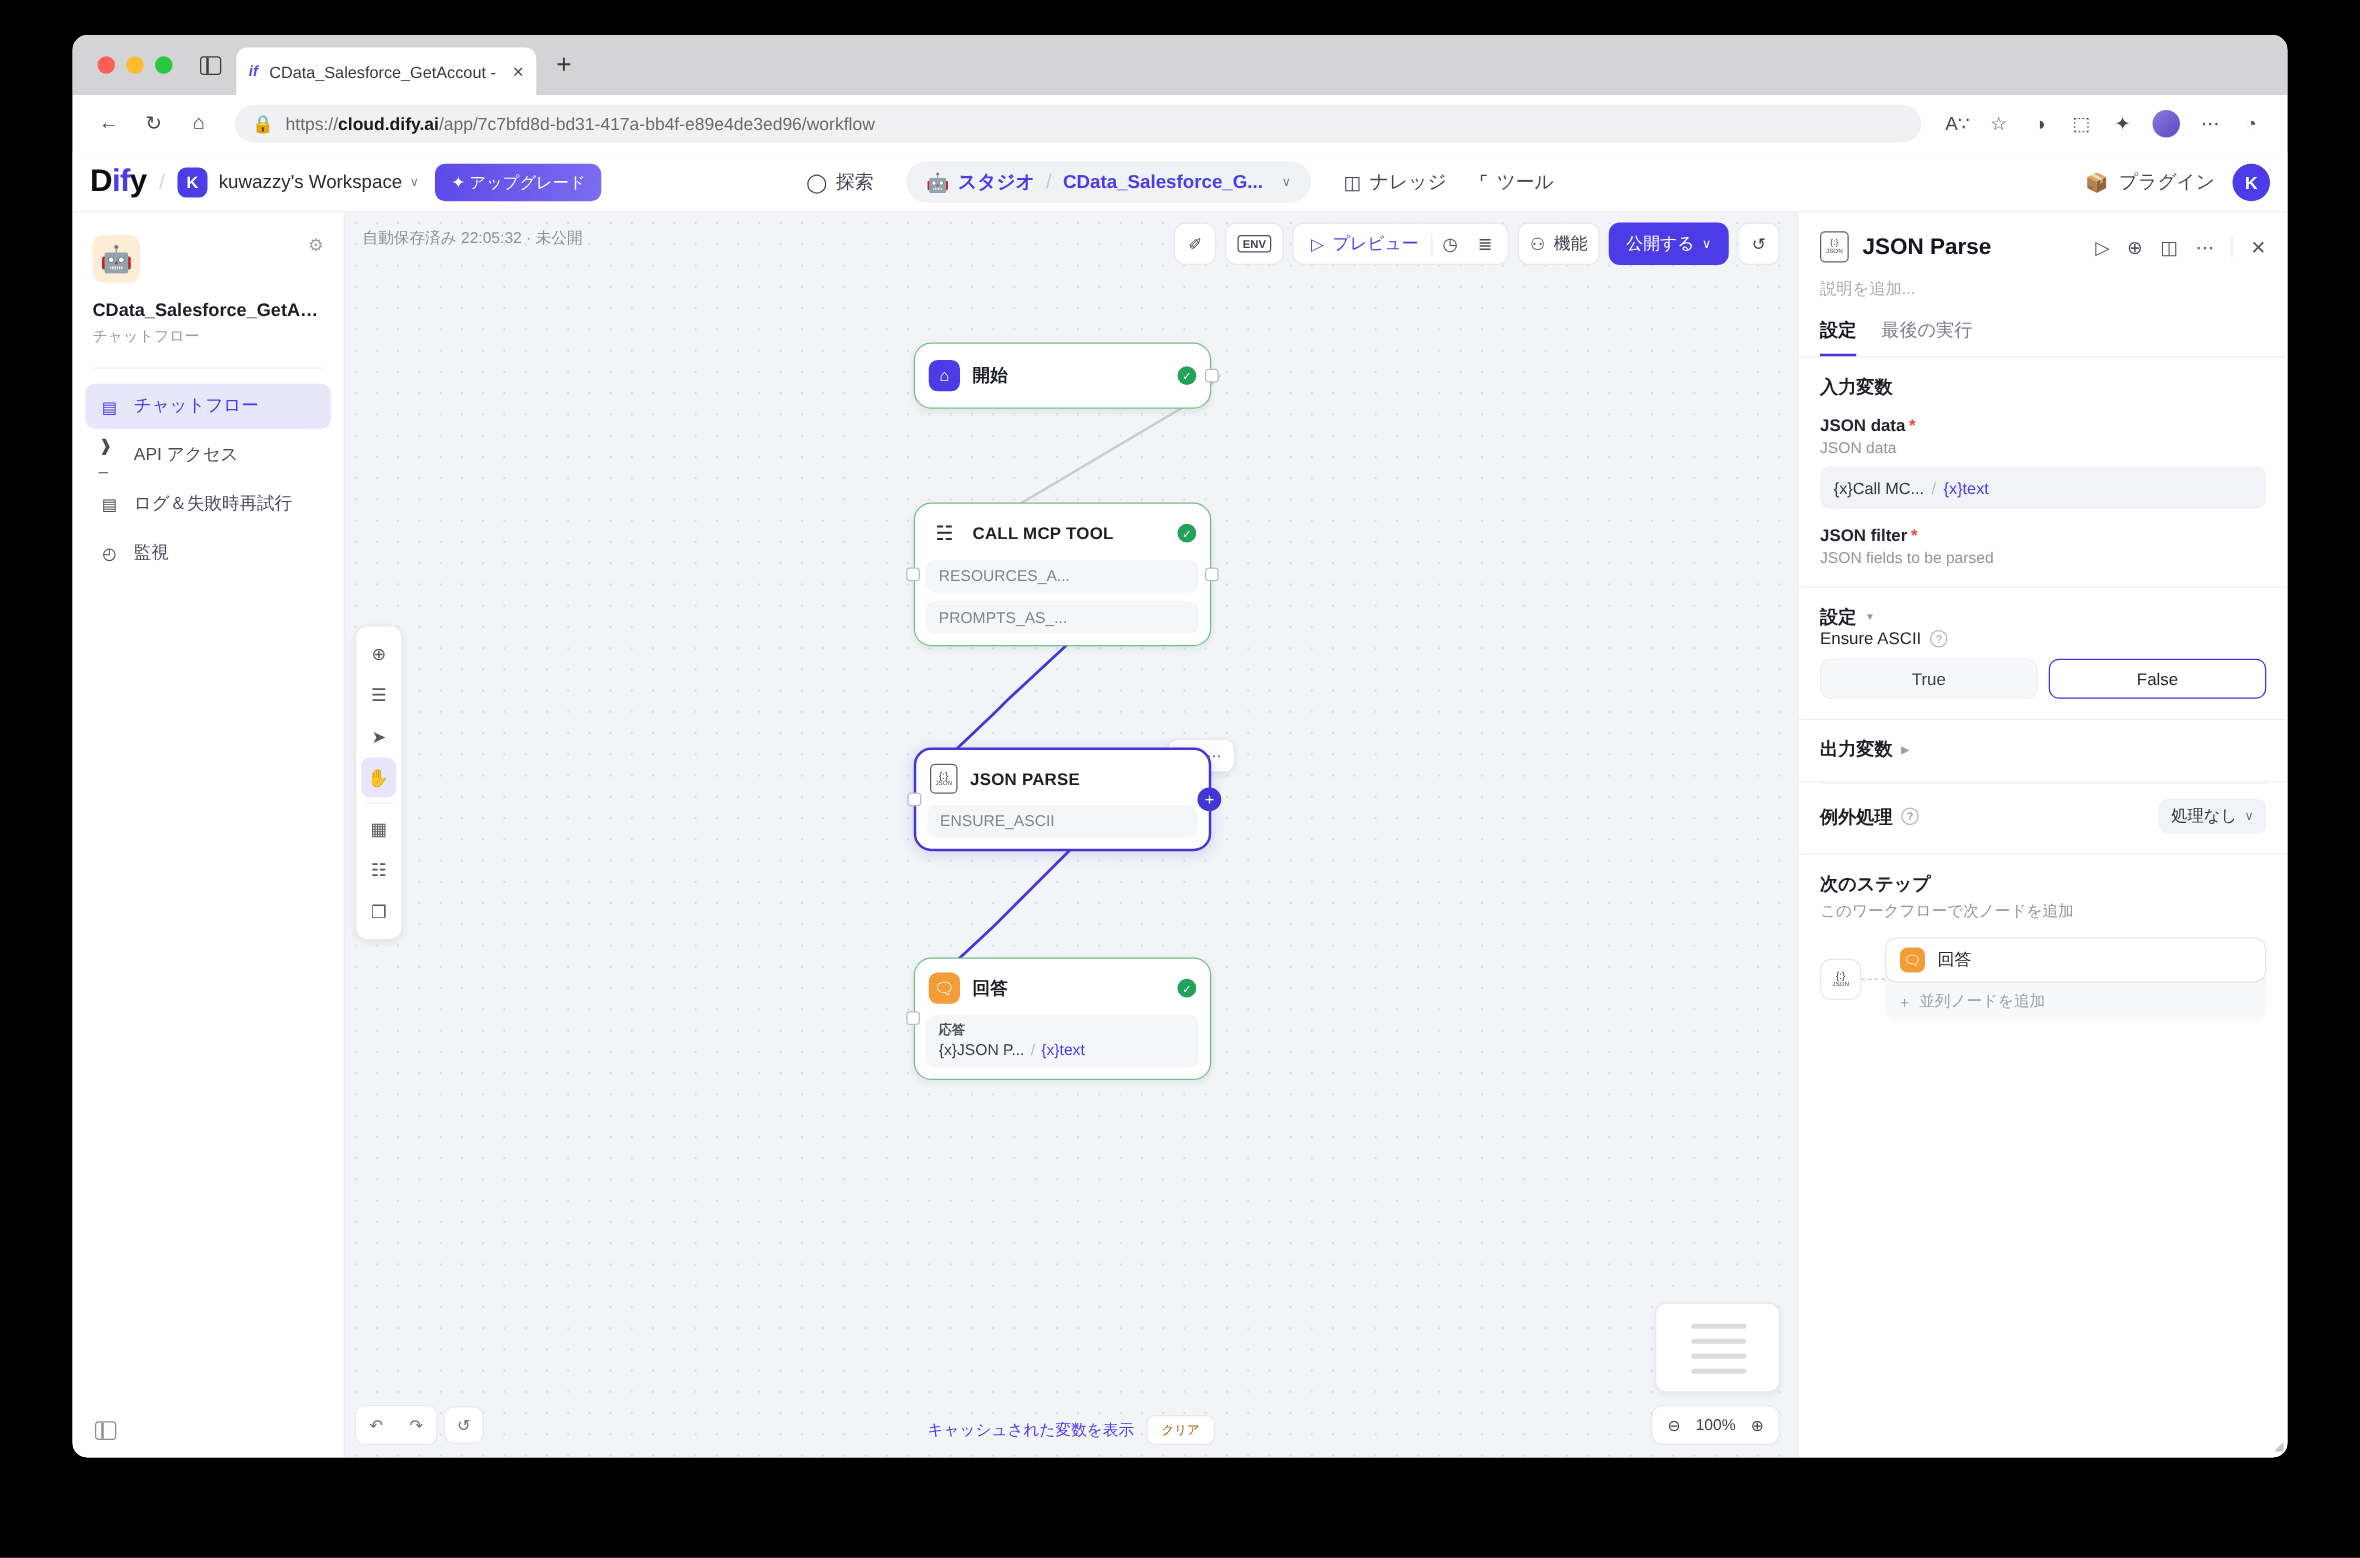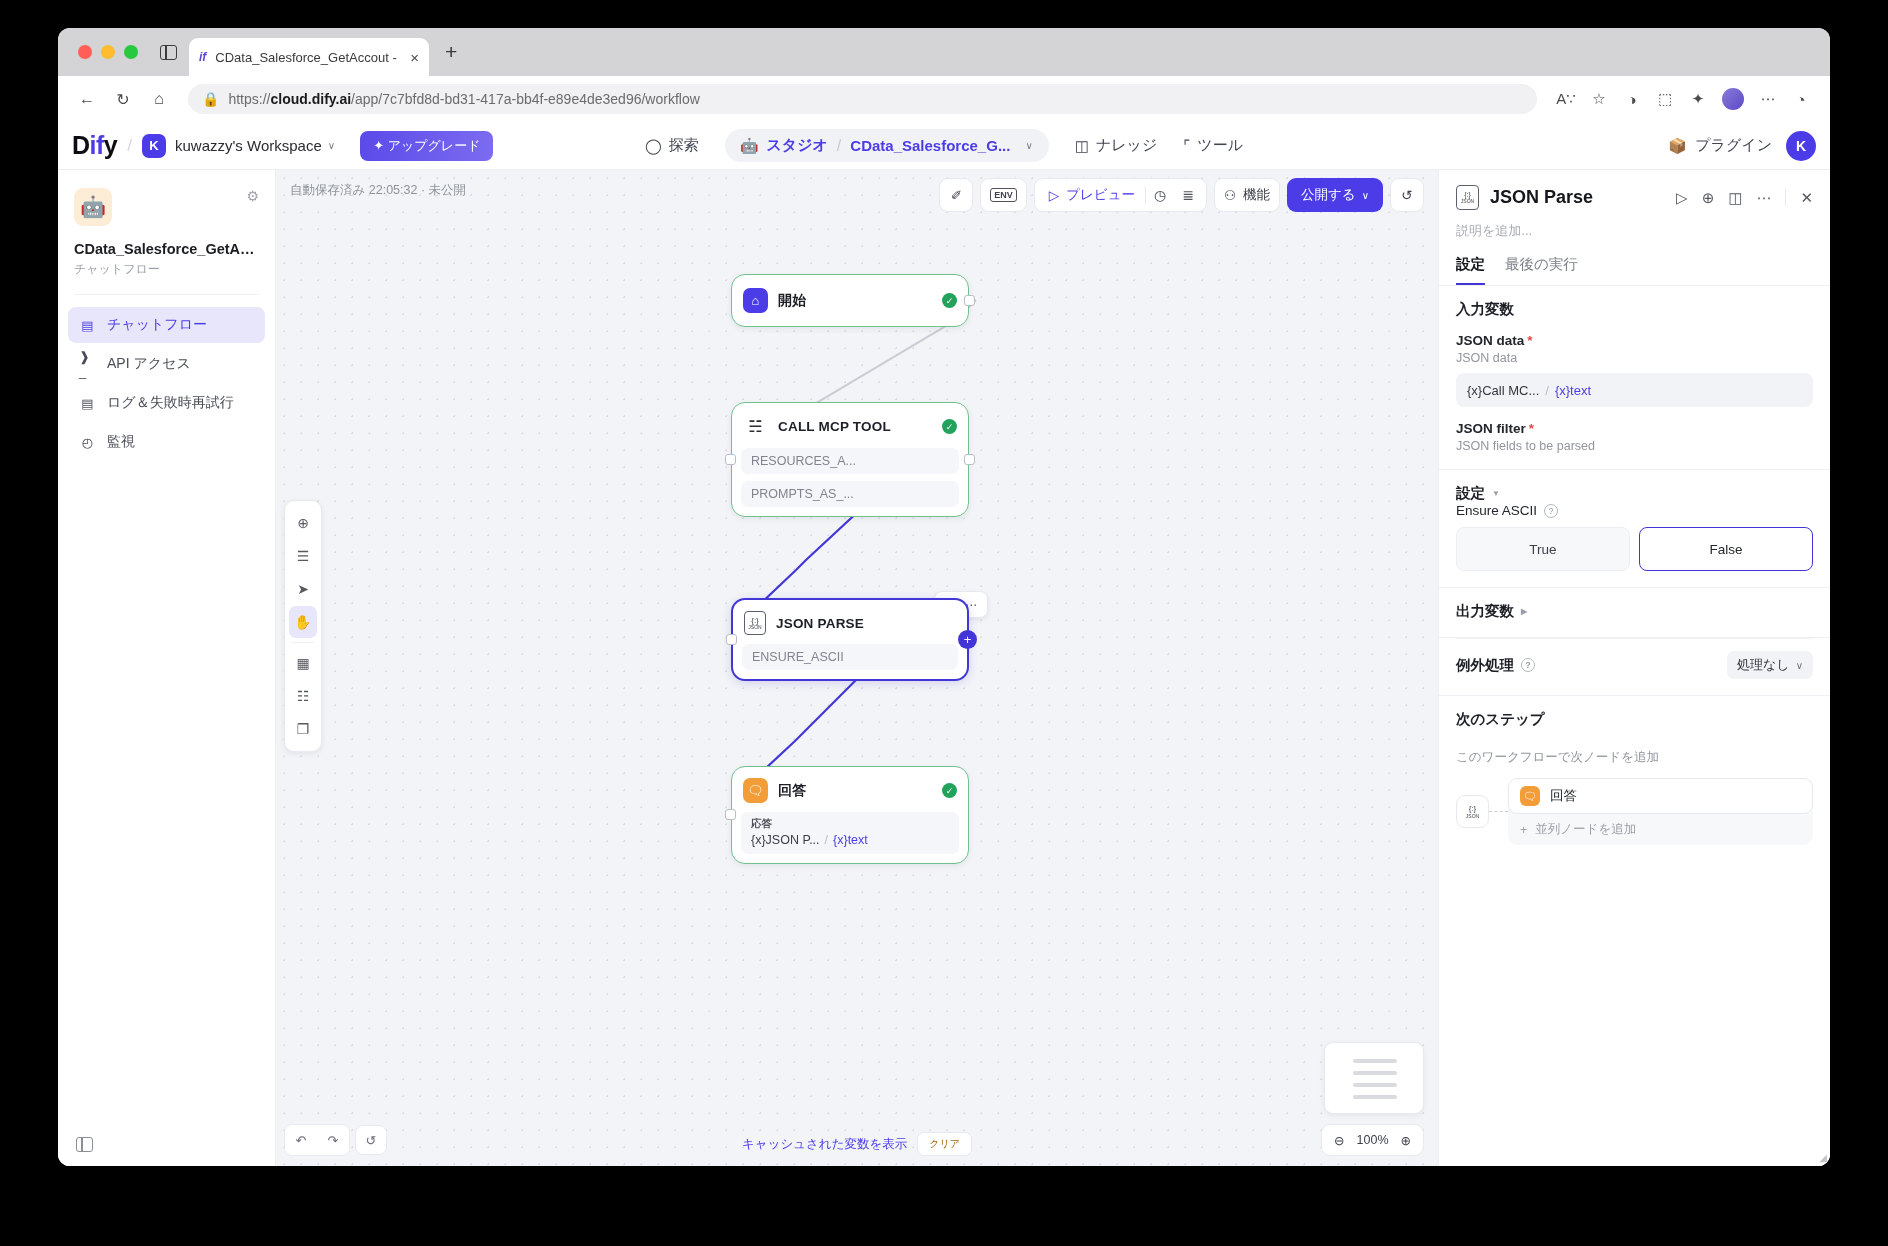--- a/index.html
+++ b/index.html
@@ -58,21 +58,21 @@
     height: 48px; background: #fff; display: flex; align-items: center;
     padding: 0 14px; border-bottom: 1px solid #eceef1; position: relative;
   }
   .logo { font-size: 25px; font-weight: 700; color: #0d0d12; letter-spacing: -.5px; }
   .logo .i { color: #4c3ce8; }
   .hdr-slash { color: #d6d8dd; margin: 0 10px; font-size: 17px; }
   .ws-badge { width: 24px; height: 24px; border-radius: 7px; background: #4c3ce8; color: #fff; font-size: 13px; font-weight: 600; display: flex; align-items: center; justify-content: center; }
   .ws-name { font-size: 15px; color: #2a2a31; margin-left: 9px; }
   .chev { font-size: 10px; color: #7b7d85; margin-left: 6px; }
   .upgrade {
-    margin-left: 25px; background: linear-gradient(95deg,#5b4ae8,#7c6cf0);
+    margin-left: 13px; background: linear-gradient(95deg,#5b4ae8,#7c6cf0);
     color: #fff; font-size: 13px; padding: 6px 13px; border-radius: 8px;
     display: flex; align-items: center; gap: 5px;
   }
   .hdr-center { position: absolute; left: 50%; transform: translateX(-50%); display: flex; align-items: center; gap: 26px; }
   .hdr-link { display: flex; align-items: center; gap: 7px; font-size: 15px; color: #434652; }
   .studio-pill {
     display: flex; align-items: center; gap: 9px;
     background: #f1f2f6; border-radius: 19px; padding: 7px 16px;
   }
   .studio-pill .s1 { color: #4c3ce8; font-weight: 700; font-size: 15px; display:flex; align-items:center; gap:7px;}
@@ -191,28 +191,28 @@
     display: flex; align-items: center; gap: 6px; min-height: 34px; }
   .fld-box .dim { color: #33363f; }
   .fld-box .slash { color: #b9bcc4; }
   .fld-box .vb { color: #4c3ce8; }
   .collapse-title { display: flex; align-items: center; gap: 7px; font-size: 14.5px; font-weight: 700; color: #1d1f26; }
   .tri { font-size: 8px; color: #9b9ea7; }
   .ea-row { display: flex; align-items: center; gap: 7px; font-size: 13.5px; color: #24262d; }
   .qmark { width: 14px; height: 14px; border-radius: 50%; border: 1.2px solid #b5b8c0; color: #9b9ea7; font-size: 9px;
     display: flex; align-items: center; justify-content: center; }
   .seg { display: flex; gap: 9px; margin-top: 9px; }
-  .seg-btn { flex: 1; height: 44px; border-radius: 8px; background: #f7f8fa; border: 1px solid #eceef1;
+  .seg-btn { flex: 1; height: 32px; border-radius: 8px; background: #f7f8fa; border: 1px solid #eceef1;
     display: flex; align-items: center; justify-content: center; font-size: 13.5px; color: #3c3f48; }
   .seg-btn.sel { background: #fff; border: 1.5px solid #4237d6; color: #24262d; }
   .row-between { display: flex; align-items: center; justify-content: space-between; }
   .toggle { width: 30px; height: 17px; border-radius: 9px; background: #e5e7eb; position: relative; }
   .toggle:after { content: ""; position: absolute; left: 2px; top: 2px; width: 13px; height: 13px; border-radius: 50%; background: #fff; box-shadow: 0 1px 2px rgba(0,0,0,.18); }
   .dd { display: flex; align-items: center; gap: 6px; background: #f2f3f6; border-radius: 7px; padding: 5px 10px; font-size: 13px; color: #32353e; }
-  .next-sub { font-size: 12.5px; color: #92959e; margin-top: 20px; }
+  .next-sub { font-size: 12.5px; color: #92959e; margin-top: 4px; }
   .next-row { display: flex; align-items: center; gap: 0; margin-top: 12px; }
   .next-ico { width: 33px; height: 33px; border: 1px solid #e7e9ee; border-radius: 9px; background: #fff;
     display: flex; flex-direction: column; align-items: center; justify-content: center; font-size: 6.5px; color: #40434d; flex:none;}
   .next-line { width: 19px; border-top: 1.3px dashed #c7cad2; }
   .next-card-wrap { flex: 1; background: #f7f8fa; border-radius: 10px; padding: 0 0 0 0; }
   .next-card { background: #fff; border: 1px solid #e7e9ee; border-radius: 9px; height: 36px; display: flex;
     align-items: center; gap: 10px; padding: 0 11px; font-size: 13.5px; color: #24262d; }
   .next-card .nc-ico { width: 20px; height: 20px; border-radius: 6px; background: #f29d38; color: #fff; font-size: 11px;
     display: flex; align-items: center; justify-content: center; }
   .next-add { height: 31px; display: flex; align-items: center; gap: 8px; padding: 0 12px; font-size: 12.5px; color: #9da0a9; }

